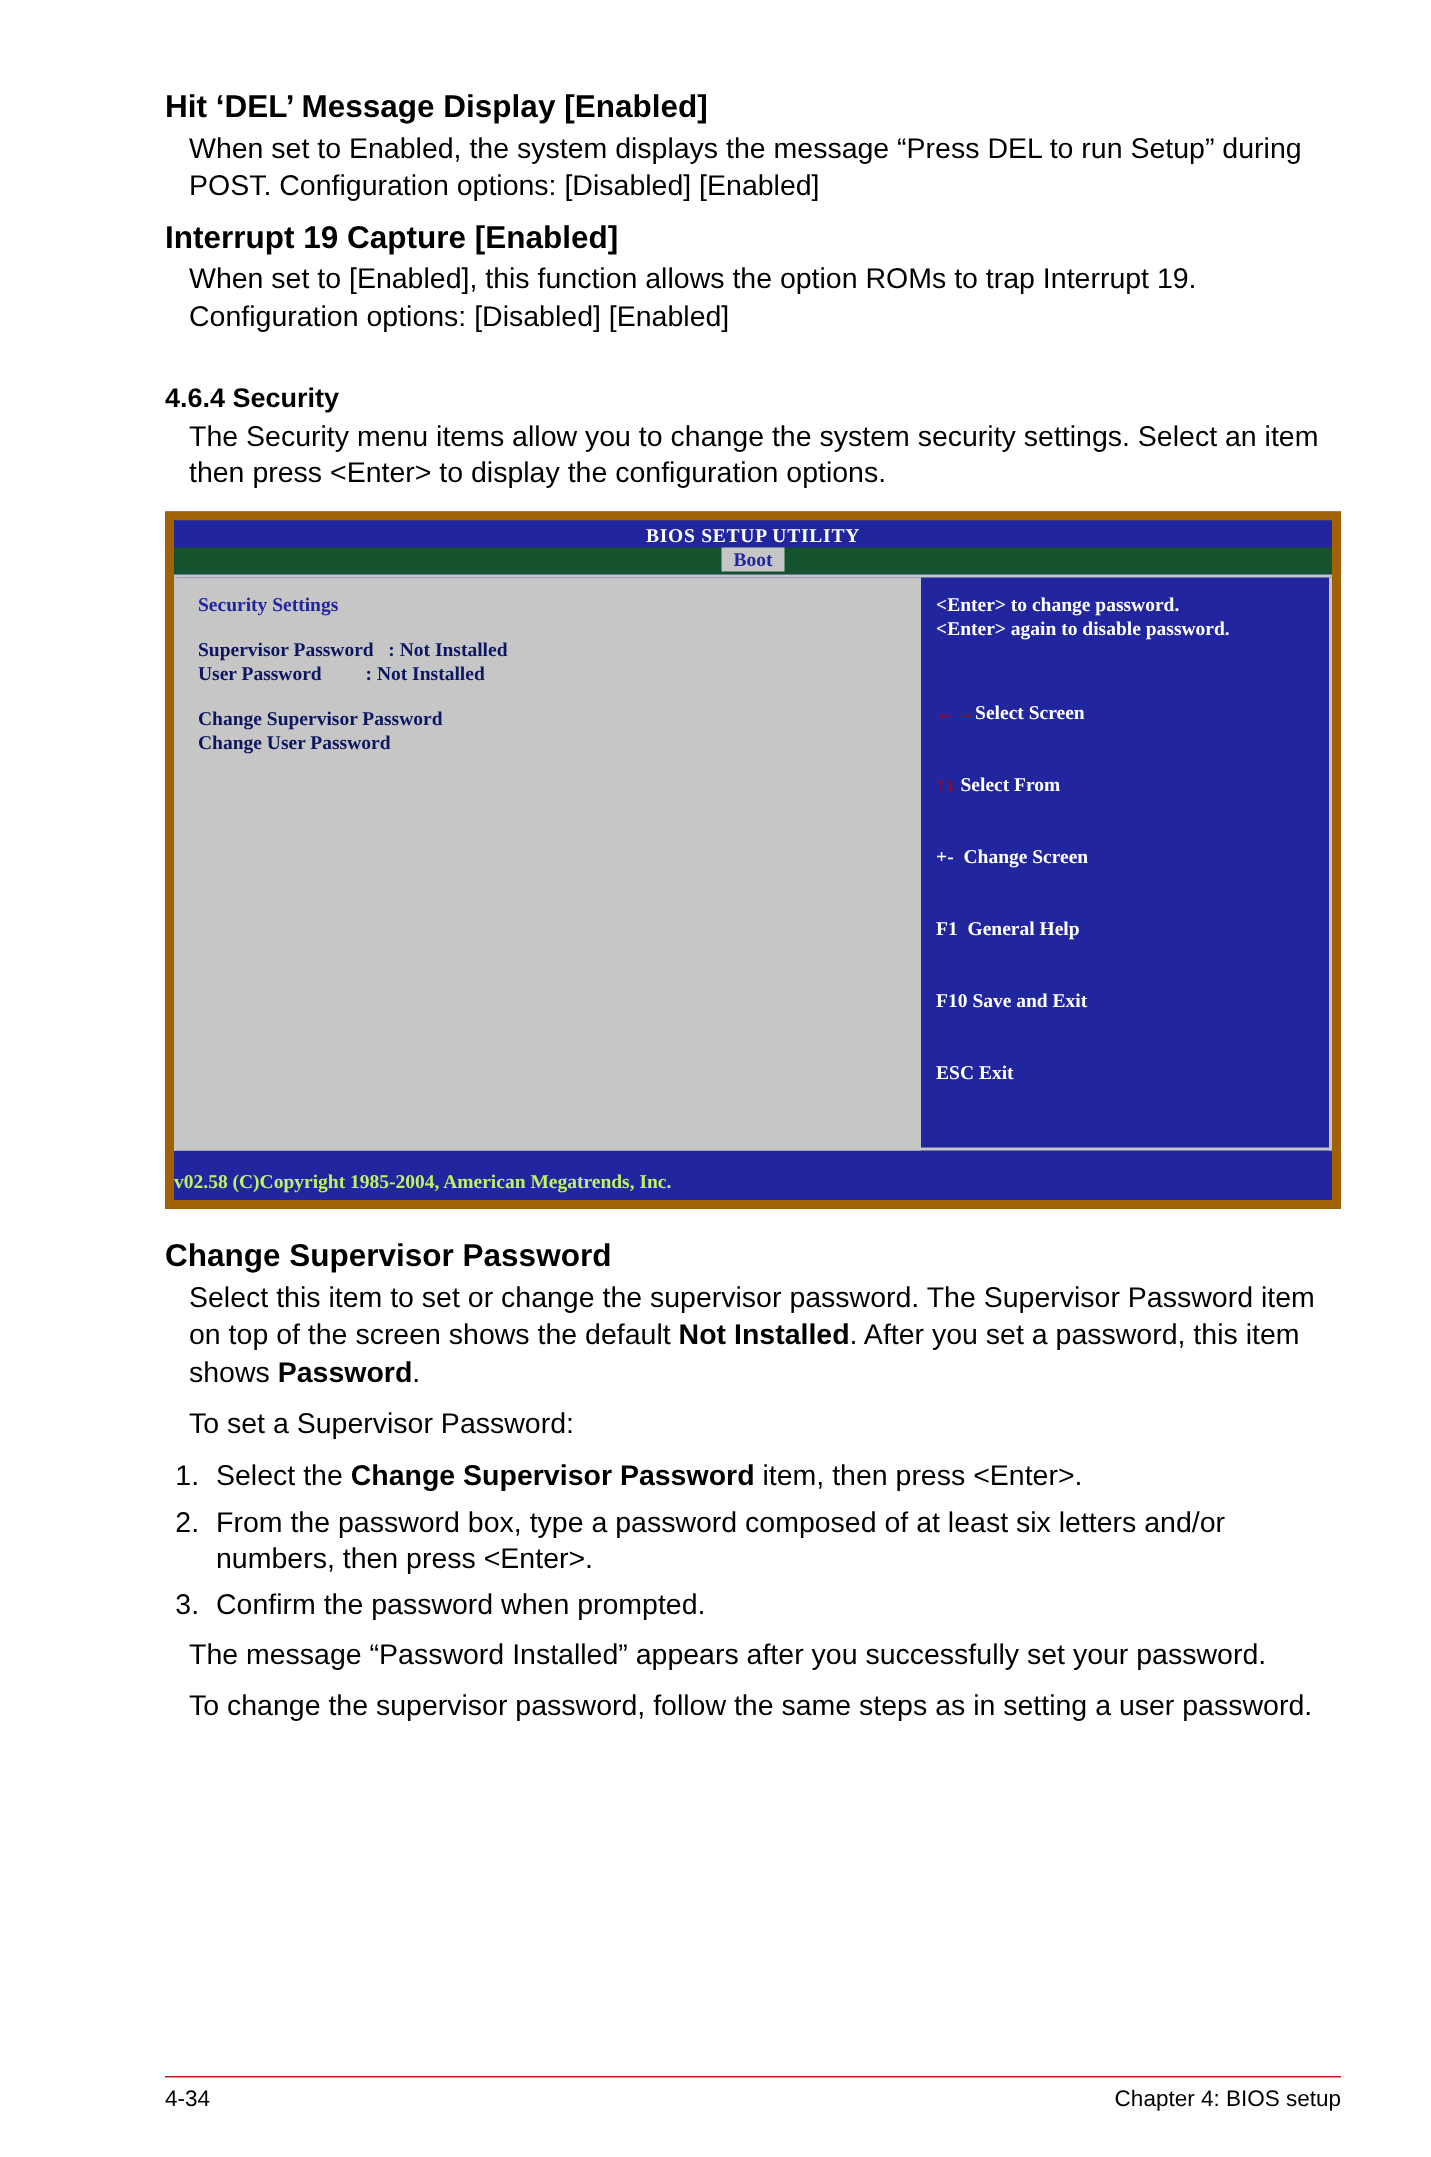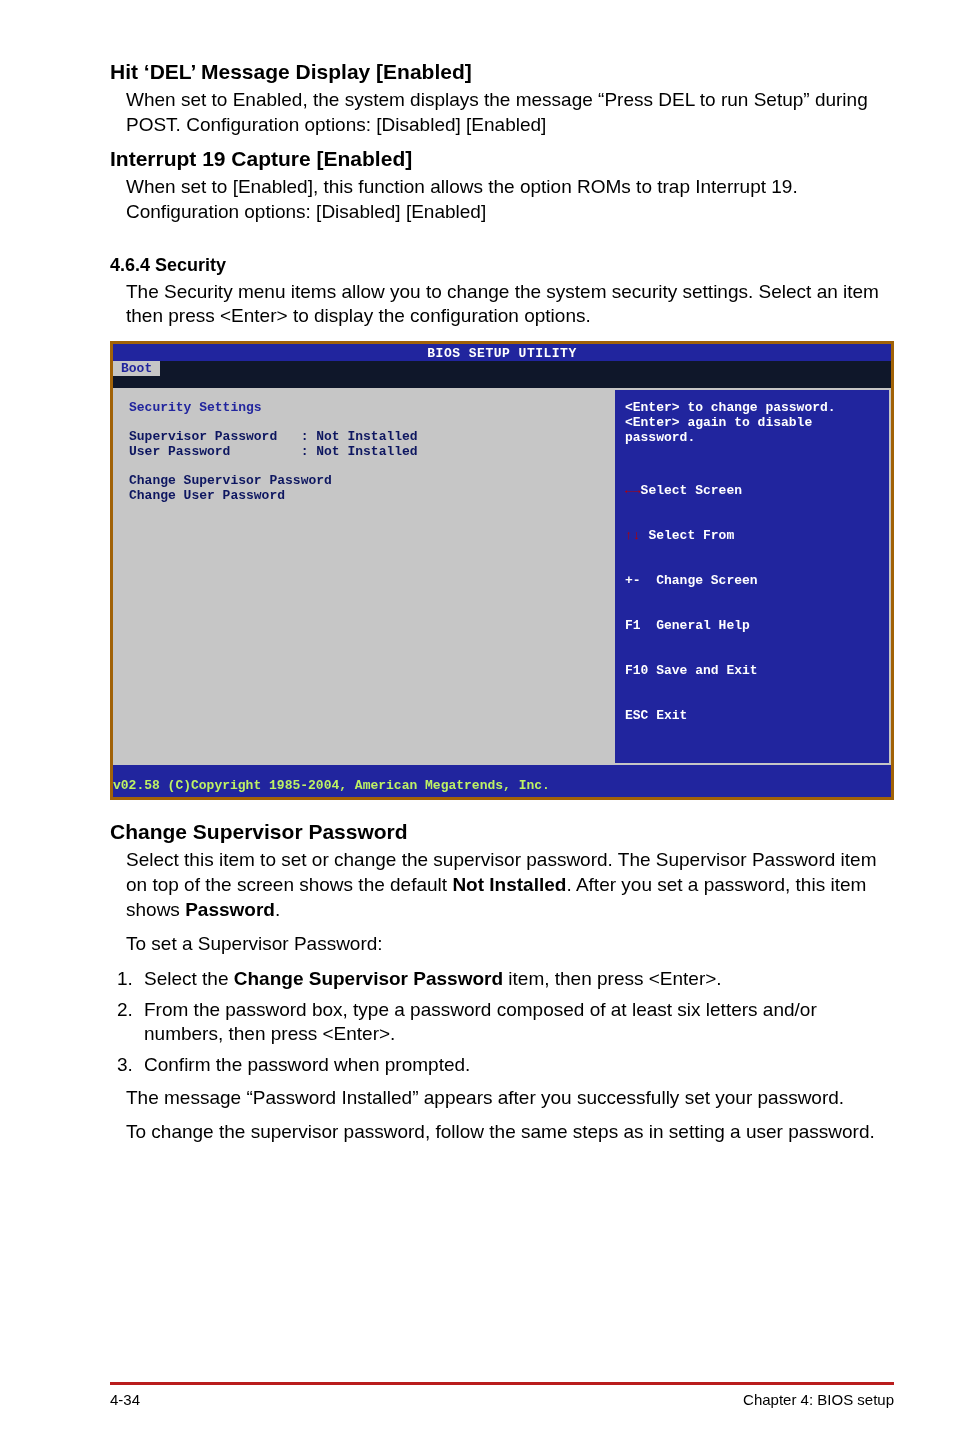--- a/index.html
+++ b/index.html
@@ -43,44 +43,44 @@
     font-size: 19px;
     line-height: 1.3;
     margin: 0 0 8px 0;
     padding-left: 28px;
   }
   ol.steps li {
     margin-bottom: 6px;
     padding-left: 6px;
   }
   .bios-box {
-    border: 3px solid #a16207;
+    border: 6px solid #a16207;
     background: #21259e;
     color: #fff;
-    font-family: Liberation Mono, monospace;
+    font-family: Liberation Serif, serif;
     font-size: 13px;
     font-weight: bold;
     margin: 12px 0 20px 0;
     position: relative;
   }
   .bios-title-row {
     display: flex;
     justify-content: center;
     padding: 2px 0 0 0;
     background: #21259e;
   }
   .bios-title {
     color: #fff;
     letter-spacing: 0.5px;
   }
   .bios-tabs {
     display: flex;
-    justify-content: flex-start;
-    background: #0f172a;
-    padding-bottom: 12px;
+    justify-content: center;
+    background: #14532d;
+    padding-bottom: 2px;
   }
   .bios-tab {
     background: #c6c6c6;
     color: #21259e;
     padding: 0 8px;
   }
   .bios-body {
     display: flex;
     background: #21259e;
     border-top: 2px solid #c6c6c6;
@@ -118,21 +118,21 @@
   .bios-right .nav .arrow-ud::before { content: "\2191\2193  "; color: #b00; }
   .bios-footer {
     background: #21259e;
     color: #bef264;
     text-align: left;
     padding: 13px 0 4px 0;
   }
   .page-footer {
     display: flex;
     justify-content: space-between;
-    border-top: 3px solid #b91c1c;
+    border-top: 1px solid #b91c1c;
     padding-top: 6px;
     font-size: 15px;
     margin-top: 40px;
     text-align: right;
   }
 </style>
 </head>
 <body>
 
 <div class="page">

